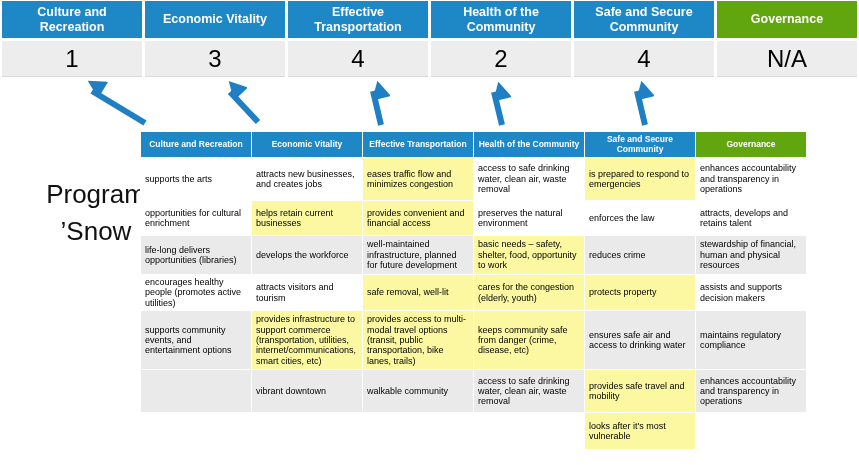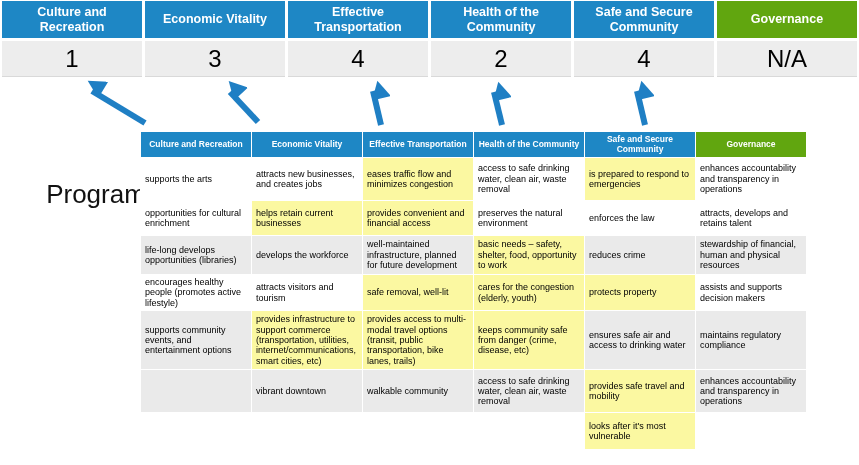--- a/index.html
+++ b/index.html
@@ -87,20 +87,21 @@
   </defs>
   <line class="arrow-line" x1="145" y1="45" x2="92" y2="13" stroke="#1F7FC4" stroke-width="6" marker-end="url(#arw)"></line>
   <line class="arrow-line" x1="258" y1="44" x2="230" y2="14" stroke="#1F7FC4" stroke-width="6" marker-end="url(#arw)"></line>
   <line class="arrow-line" x1="381" y1="47" x2="373" y2="13" stroke="#1F7FC4" stroke-width="6" marker-end="url(#arw)"></line>
   <line class="arrow-line" x1="502" y1="47" x2="494" y2="14" stroke="#1F7FC4" stroke-width="6" marker-end="url(#arw)"></line>
   <line class="arrow-line" x1="645" y1="47" x2="637" y2="13" stroke="#1F7FC4" stroke-width="6" marker-end="url(#arw)"></line>
 </svg>
 
 <div class="program-label">
   <div>Program</div>
+  <div>’Snow</div>
 </div>
 
 <table class="matrix">
   <colgroup>
       <col>
       <col>
       <col>
       <col>
       <col>
       <col>
@@ -126,29 +127,29 @@
       </tr>
       <tr class="r2">
         <td class="bg-white">opportunities for cultural enrichment</td>
         <td class="bg-yellow">helps retain current businesses</td>
         <td class="bg-yellow">provides convenient and financial access</td>
         <td class="bg-white">preserves the natural environment</td>
         <td class="bg-white">enforces the law</td>
         <td class="bg-white">attracts, develops and retains talent</td>
       </tr>
       <tr class="r3">
-        <td class="bg-gray">life-long develops opportunities (libraries)</td>
+        <td class="bg-gray">life-long delivers opportunities (libraries)</td>
         <td class="bg-gray">develops the workforce</td>
         <td class="bg-gray">well-maintained infrastructure, planned for future development</td>
         <td class="bg-yellow">basic needs – safety, shelter, food, opportunity to work</td>
         <td class="bg-gray">reduces crime</td>
         <td class="bg-gray">stewardship of financial, human and physical resources</td>
       </tr>
       <tr class="r4">
-        <td class="bg-white">encourages healthy people (promotes active lifestyle)</td>
+        <td class="bg-white">encourages healthy people (promotes active utilities)</td>
         <td class="bg-white">attracts visitors and tourism</td>
         <td class="bg-yellow">safe removal, well-lit</td>
         <td class="bg-yellow">cares for the congestion (elderly, youth)</td>
         <td class="bg-yellow">protects property</td>
         <td class="bg-white">assists and supports decision makers</td>
       </tr>
       <tr class="r5">
         <td class="bg-gray">supports community events, and entertainment options</td>
         <td class="bg-yellow">provides infrastructure to support commerce (transportation, utilities, internet/communications, smart cities, etc)</td>
         <td class="bg-yellow">provides access to multi-modal travel options (transit, public transportation, bike lanes, trails)</td>

